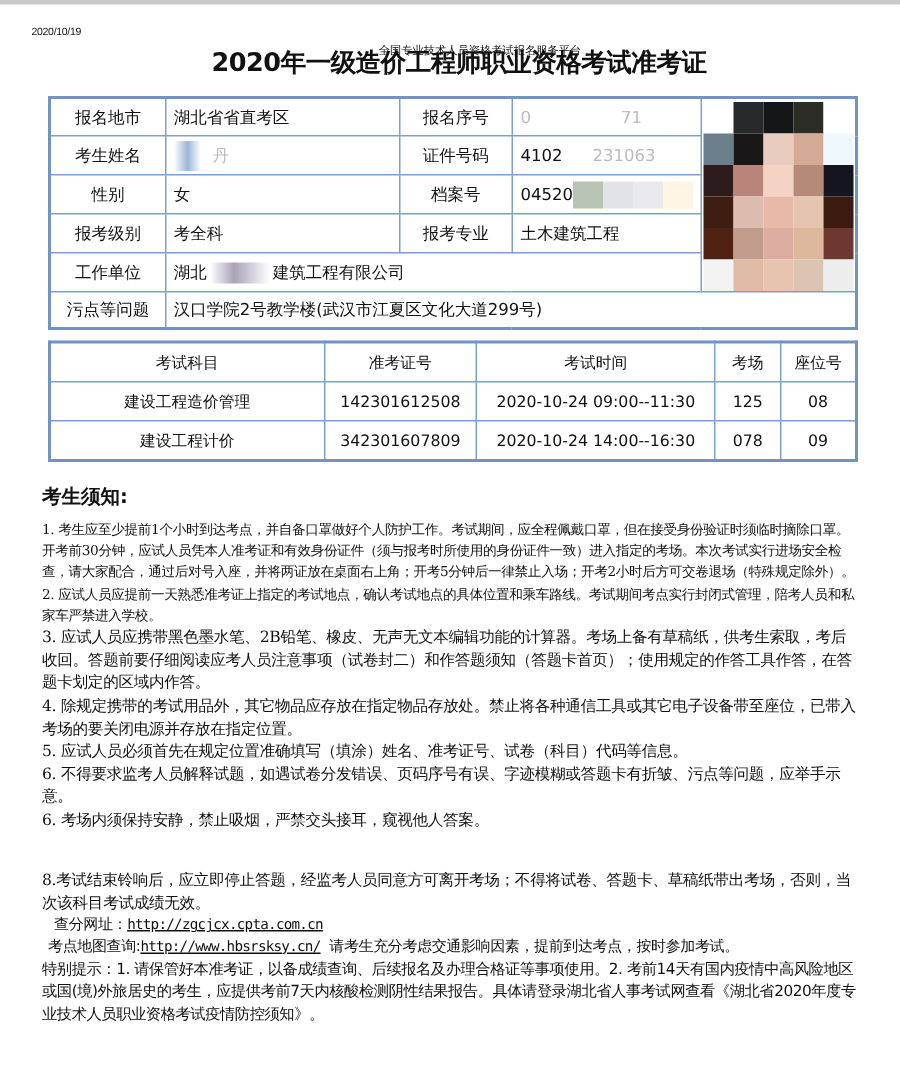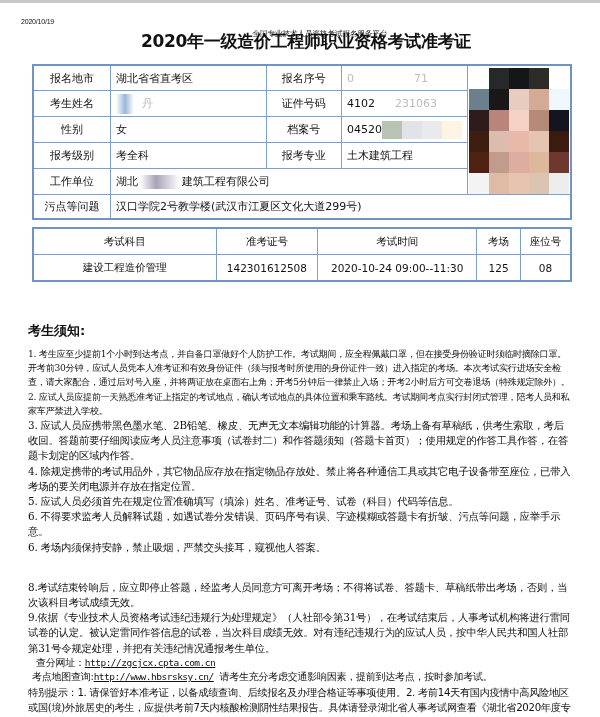--- a/index.html
+++ b/index.html
@@ -120,35 +120,41 @@
     <td style="width:32px">考场</td>
     <td style="width:38px">座位号</td>
   </tr>
   <tr>
     <td>建设工程造价管理</td>
     <td>142301612508</td>
     <td>2020-10-24 09:00--11:30</td>
     <td>125</td>
     <td>08</td>
   </tr>
+  <tr>
+    <td>建设工程计价</td>
+    <td>342301607809</td>
+    <td>2020-10-24 14:00--16:30</td>
+    <td>078</td>
+    <td>09</td>
+  </tr>
 </tbody>
   </table>
 
 <div class="notice-head">考生须知:</div>
 
 <div class="notices">
   <p>1. 考生应至少提前1个小时到达考点，并自备口罩做好个人防护工作。考试期间，应全程佩戴口罩，但在接受身份验证时须临时摘除口罩。开考前30分钟，应试人员凭本人准考证和有效身份证件（须与报考时所使用的身份证件一致）进入指定的考场。本次考试实行进场安全检查，请大家配合，通过后对号入座，并将两证放在桌面右上角；开考5分钟后一律禁止入场；开考2小时后方可交卷退场（特殊规定除外）。</p>
   <p>2. 应试人员应提前一天熟悉准考证上指定的考试地点，确认考试地点的具体位置和乘车路线。考试期间考点实行封闭式管理，陪考人员和私家车严禁进入学校。</p>
   <p class="big" style="font-family:'DejaVu Serif',serif;">3. 应试人员应携带黑色墨水笔、2B铅笔、橡皮、无声无文本编辑功能的计算器。考场上备有草稿纸，供考生索取，考后收回。答题前要仔细阅读应考人员注意事项（试卷封二）和作答题须知（答题卡首页）；使用规定的作答工具作答，在答题卡划定的区域内作答。</p>
   <p class="big" style="font-family:'DejaVu Serif',serif;">4. 除规定携带的考试用品外，其它物品应存放在指定物品存放处。禁止将各种通信工具或其它电子设备带至座位，已带入考场的要关闭电源并存放在指定位置。</p>
   <p class="big" style="font-family:'DejaVu Serif',serif;">5. 应试人员必须首先在规定位置准确填写（填涂）姓名、准考证号、试卷（科目）代码等信息。</p>
   <p class="big" style="font-family:'DejaVu Serif',serif;">6. 不得要求监考人员解释试题，如遇试卷分发错误、页码序号有误、字迹模糊或答题卡有折皱、污点等问题，应举手示意。</p>
   <p class="big" style="font-family:'DejaVu Serif',serif;">6. 考场内须保持安静，禁止吸烟，严禁交头接耳，窥视他人答案。</p>
   <p class="big" style="font-family:'DejaVu Serif',serif;margin-top:25px;">8.考试结束铃响后，应立即停止答题，经监考人员同意方可离开考场；不得将试卷、答题卡、草稿纸带出考场，否则，当次该科目考试成绩无效。</p>
-  <p class="big" style="font-family:'DejaVu Serif',serif;">9.依据《专业技术人员资格考试违纪违规行为处理规定》（人社部令第31号），在考试结束后，人事考试机构将进行雷同试卷的认定。被认定雷同作答信息的试卷，当次科目成绩无效。对有违纪违规行为的应试人员，按中华人民共和国人社部第31号令规定处理，并把有关违纪情况通报考生单位。</p>
   <p class="links" style="padding-left:8px;">
     <span>查分网址：</span><a class="mono" style="color:#111;">http://zgcjcx.cpta.com.cn</a>
   </p>
   <p class="links" style="text-indent:4px;">
     <span>考点地图查询:</span><a class="mono" style="color:#111;">http://www.hbsrsksy.cn/</a>&nbsp;&nbsp;<span>请考生充分考虑交通影响因素，提前到达考点，按时参加考试。</span>
   </p>
   <p class="special">特别提示：1. 请保管好本准考证，以备成绩查询、后续报名及办理合格证等事项使用。2. 考前14天有国内疫情中高风险地区或国(境)外旅居史的考生，应提供考前7天内核酸检测阴性结果报告。具体请登录湖北省人事考试网查看《湖北省2020年度专业技术人员职业资格考试疫情防控须知》。</p>
 </div>
 
 </body></html>

